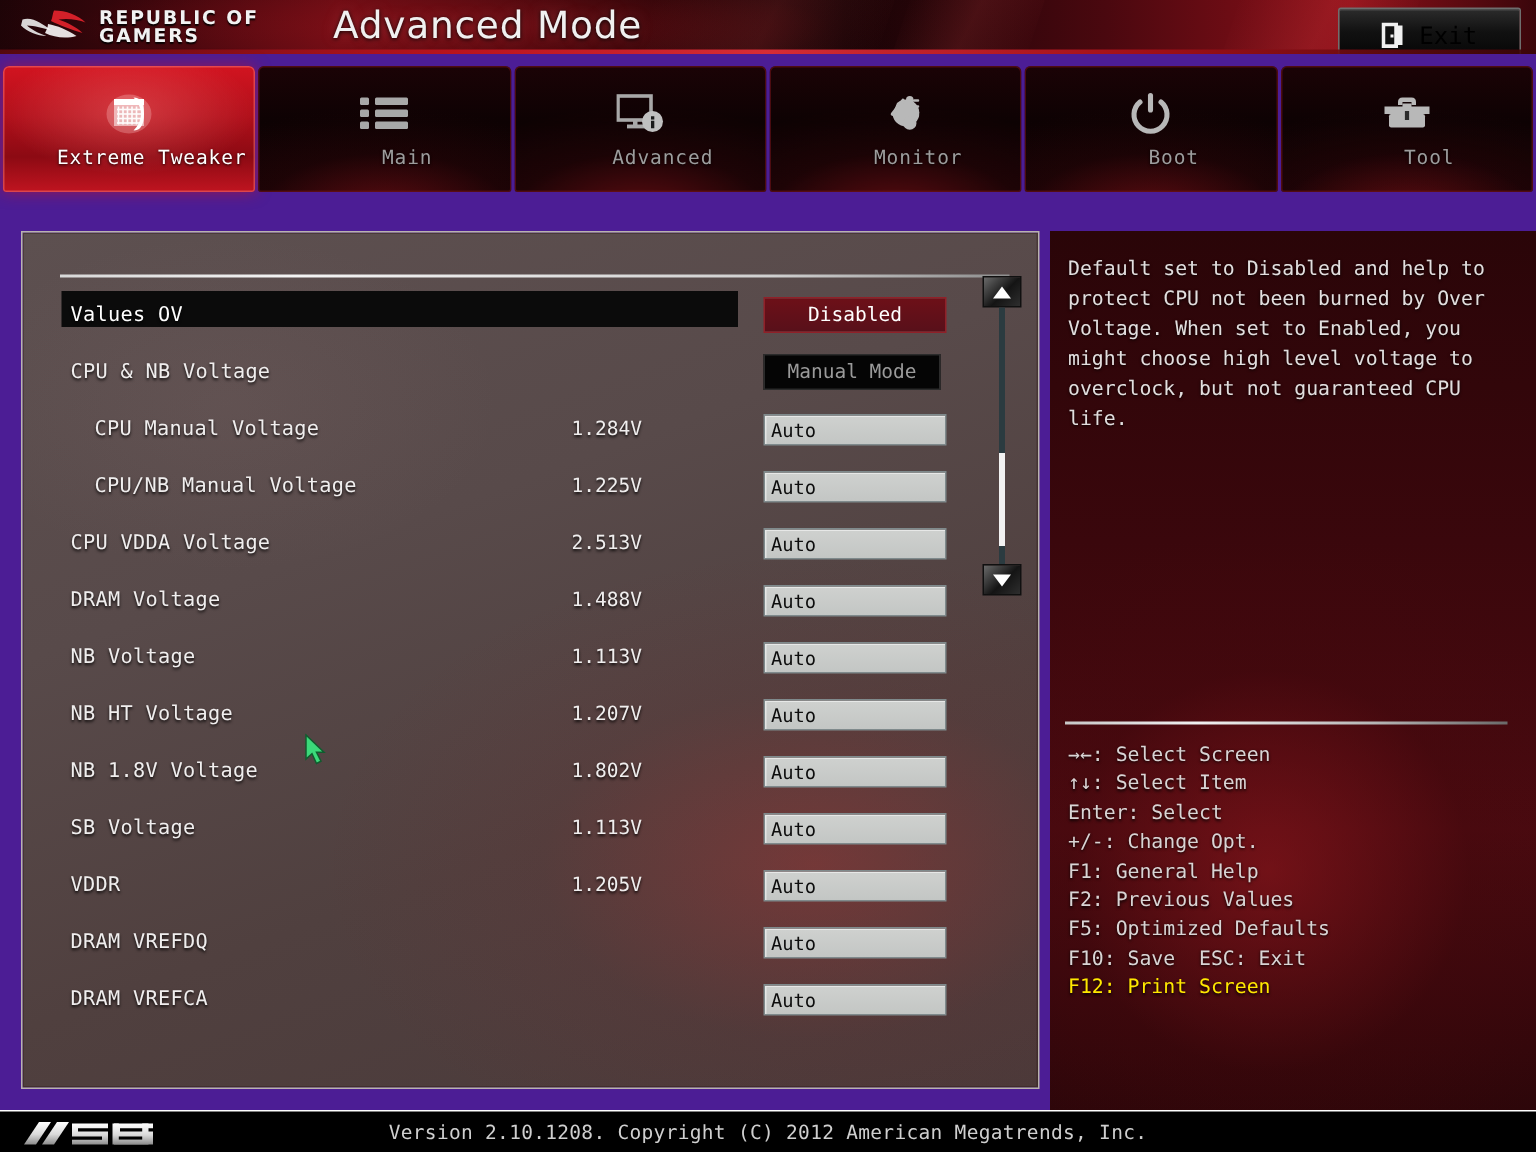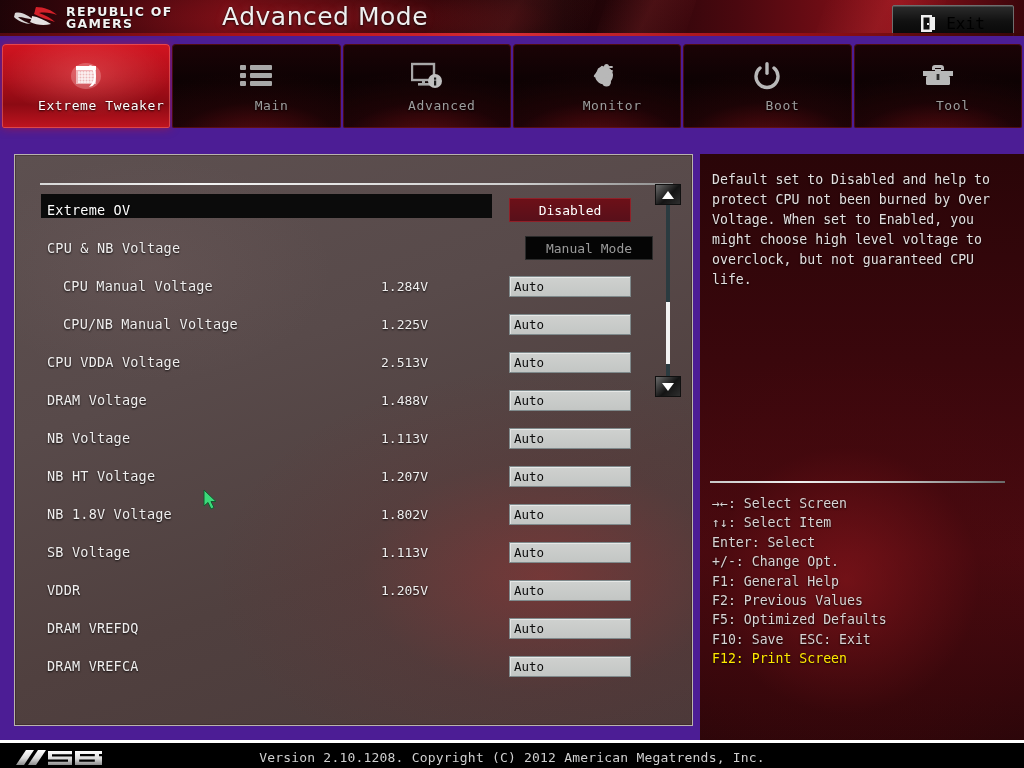--- a/index.html
+++ b/index.html
@@ -138,25 +138,24 @@
     display: flex; align-items: center;
     font-size: 12.5px; white-space: nowrap;
   }
   .row-value.field {
     background: linear-gradient(180deg, #cfd1cf 0%, #c3c6c4 100%);
     border: 1px solid #7f8a8c;
     color: #0d0d0d; padding-left: 4px;
     box-shadow: inset 1px 1px 0 rgba(255,255,255,0.5);
   }
   .row-value.pill-dark {
-    left: 494px; width: 128px; height: 24px;
+    left: 494px; width: 118px; height: 24px;
     background: #050505; border: 1px solid #2b2b2b;
     color: #9a9a9a; justify-content: center;
     font-size: 13px;
-    margin-left: 16px;
   }
   .row-value.pill-red {
     left: 494px; width: 122px; height: 24px;
     background: linear-gradient(180deg, #6d1018 0%, #58101a 100%);
     border: 1px solid #902028;
     color: #ffffff; justify-content: center;
     font-size: 13px;
   }
 
   
@@ -201,21 +200,21 @@
   }
   .legend-line {
     color: #d9d4d4; font-size: 13.2px; line-height: 19.4px;
     text-shadow: 0 1px 2px rgba(0,0,0,0.9); white-space: pre;
   }
   .legend-line.hi { color: #ffe800; }
 
   
   #footer {
     position: absolute; left: 0; top: 740px; width: 1024px; height: 28px;
-    background: #000; border-top: 3px solid #ffffff;
+    background: #000; border-top: 1px solid #ffffff;
   }
   #asus-logo {
     position: absolute; left: 14px; top: 5px;
     width: 94px; height: 19px;
   }
   #footer-text {
     position: absolute; left: 0; top: 7px; width: 1024px; text-align: center;
     color: #cfcfcf; font-size: 13px; letter-spacing: 0.2px;
   }
 
@@ -351,21 +350,21 @@
       </div>
       <div class="tab-label">Tool</div>
     </div>
   </div>
 
   <div id="main-panel">
     <div id="panel-topline"></div>
     <div id="rows">
         <div class="row lvl0 selected">
           <div class="row-hl"></div>
-          <div class="row-label">Extreme OV</div>
+          <div class="row-label">Values OV</div>
           <div class="row-value pill-red">Disabled</div>
         </div>
         <div class="row lvl0">
           <div class="row-label">CPU &amp; NB Voltage</div>
           <div class="row-value pill-dark">Manual Mode</div>
         </div>
         <div class="row lvl2">
           <div class="row-label">CPU Manual Voltage</div>
           <div class="row-measure">1.284V</div>
           <div class="row-value field">Auto</div>

